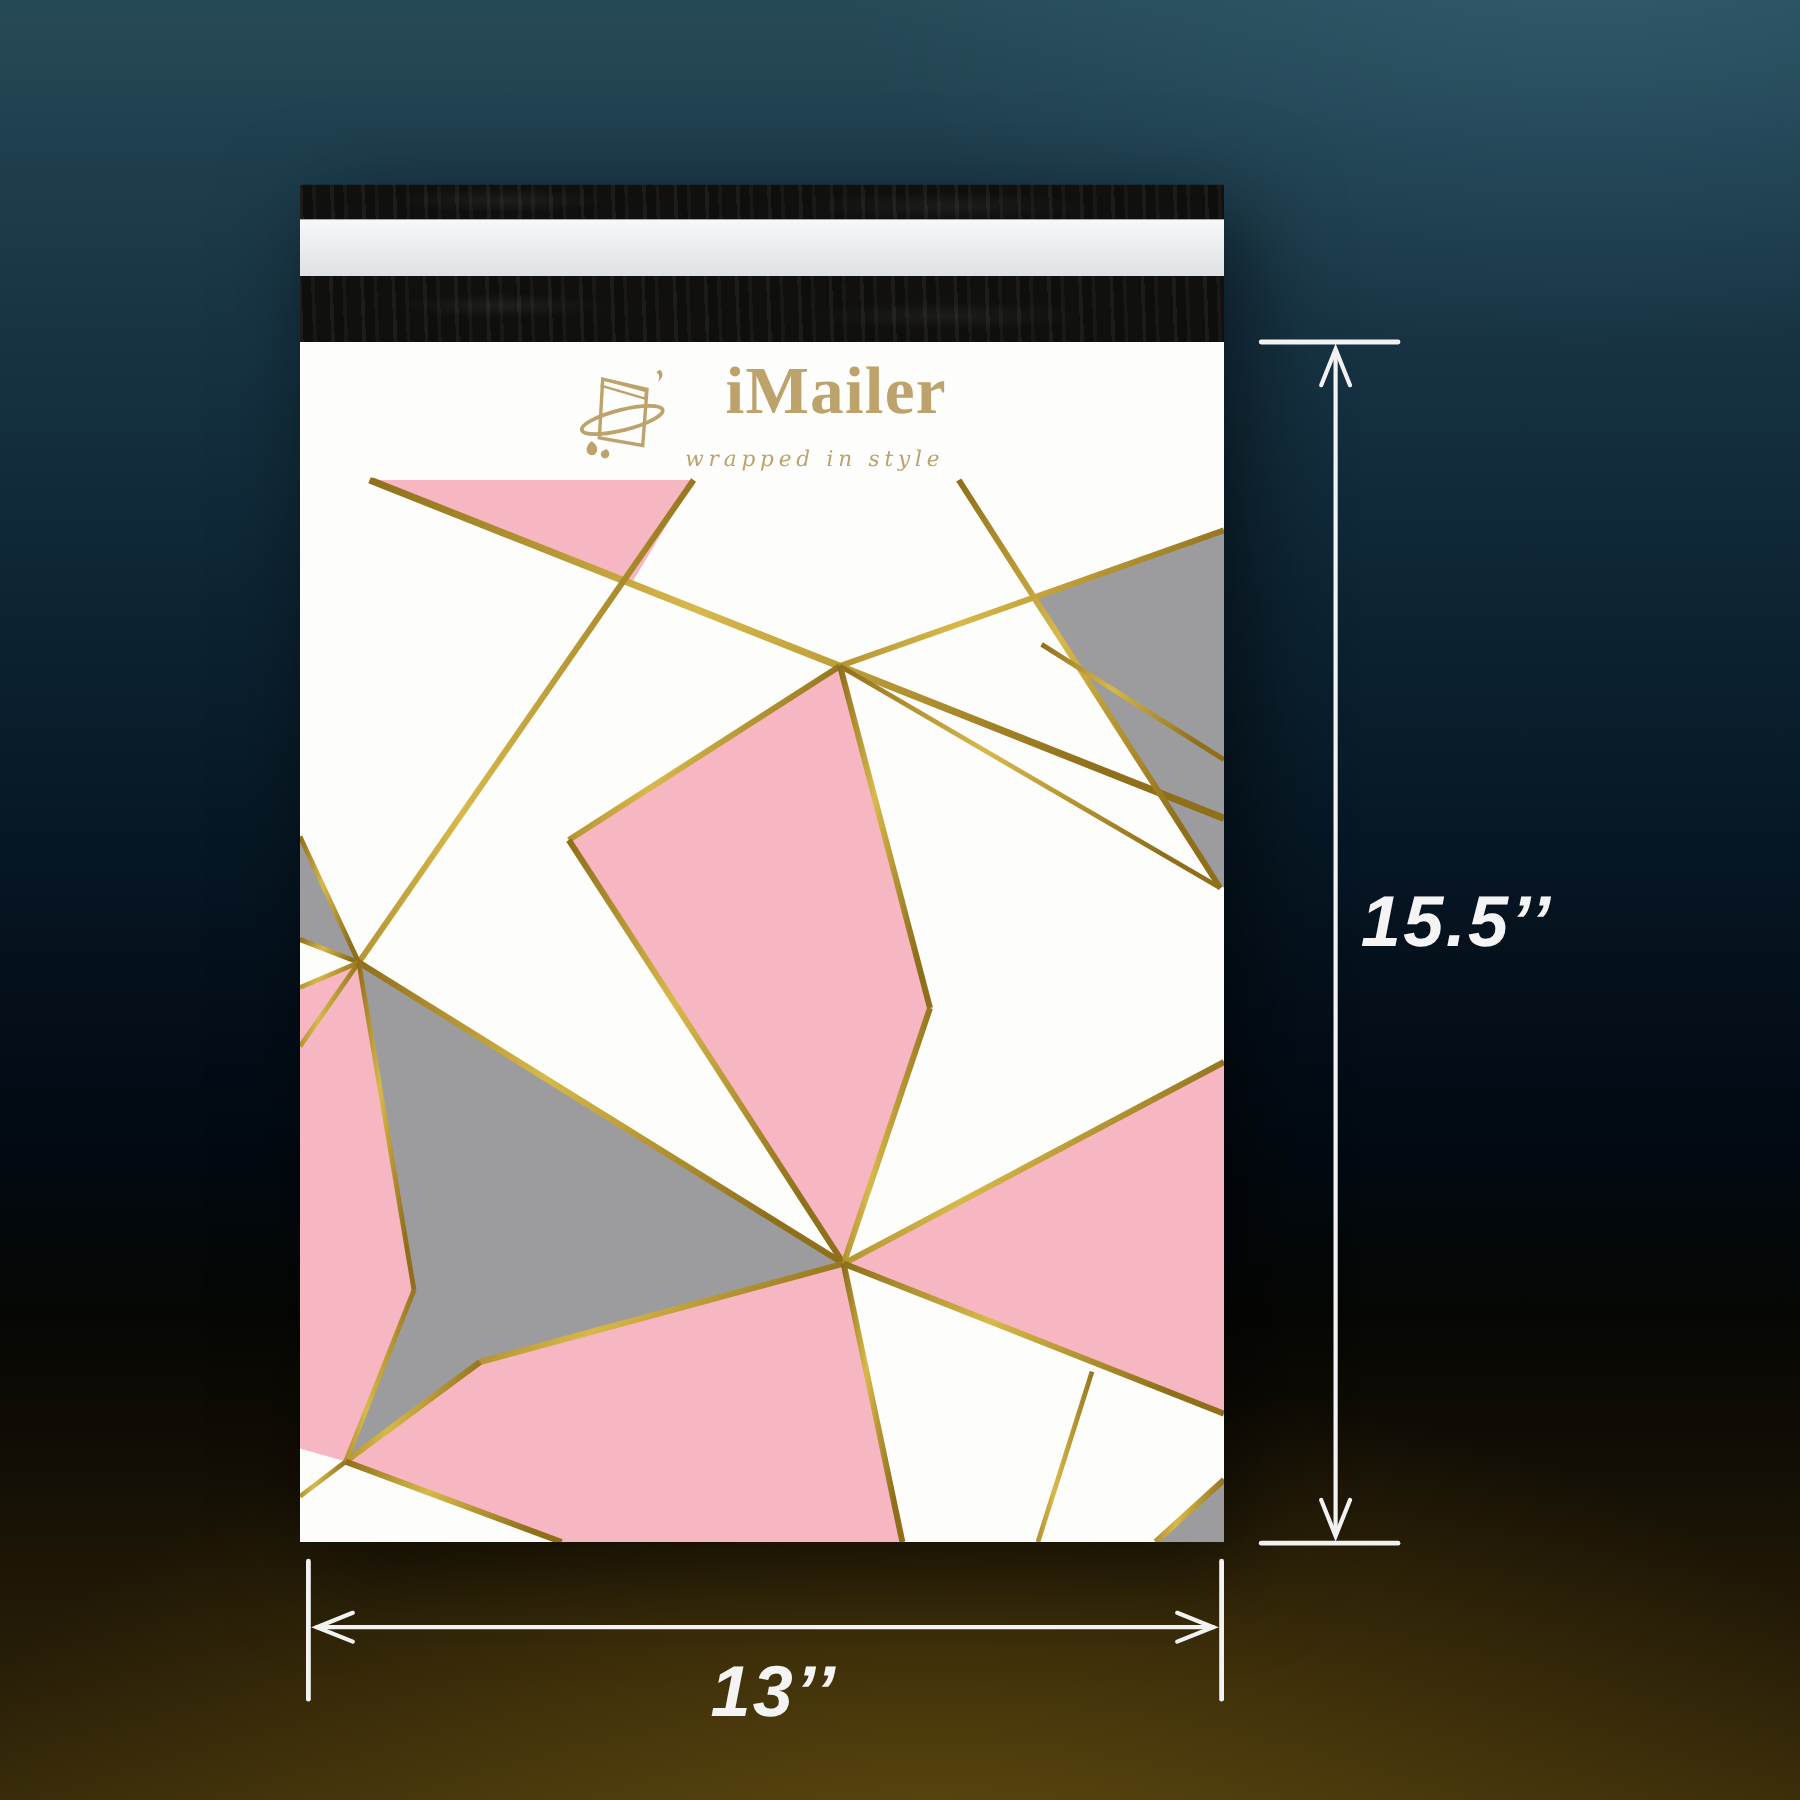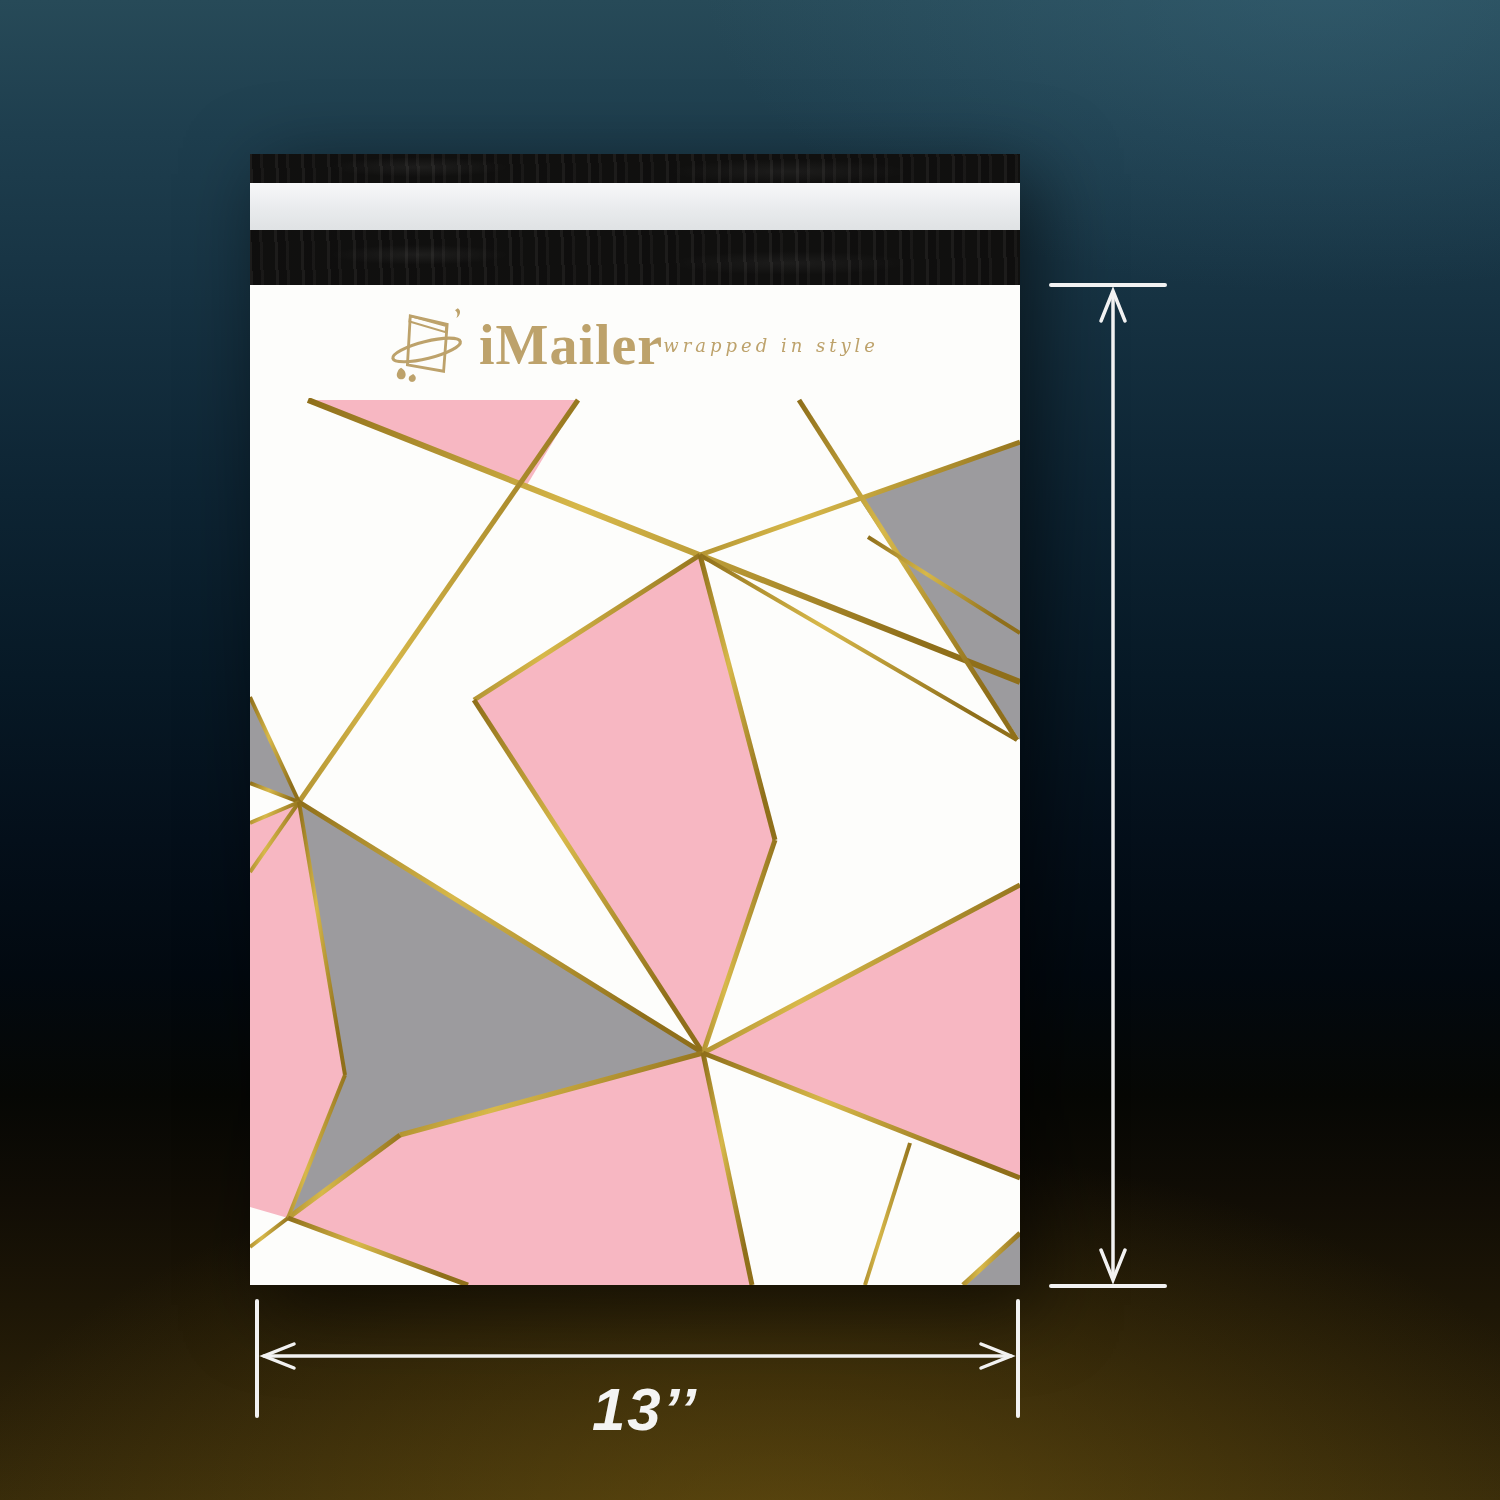--- a/index.html
+++ b/index.html
@@ -23,21 +23,21 @@
       radial-gradient(120px 12px at 70% 60%, rgba(255,255,255,.05), transparent),
       repeating-linear-gradient(88deg, rgba(255,255,255,.035) 0 3px, rgba(0,0,0,.28) 3px 11px,
         rgba(255,255,255,.02) 11px 14px, rgba(0,0,0,.22) 14px 26px);}
   .body{position:relative;width:770px;height:1000px;}
   .pattern-svg{position:absolute;inset:0;width:770px;height:1000px;display:block;}
   
   .logo-row{position:absolute;top:10px;left:0;right:0;height:100px;
     display:flex;justify-content:center;align-items:center;gap:12px;z-index:3;}
   .logo-icon{width:78px;height:92px;}
   .logo-icon svg{width:100%;height:100%;display:block;}
-  .logo-text{display:flex;flex-direction:row;align-items:flex-start;}
+  .logo-text{display:flex;flex-direction:column;align-items:flex-end;}
   .brand{font-family:"Liberation Serif","DejaVu Serif",serif;font-weight:700;
     font-size:56px;line-height:1;letter-spacing:1px;}
   .tagline{font-family:"DejaVu Serif",serif;font-style:italic;font-size:18px;
     letter-spacing:4px;margin-top:18px;margin-right:2px;}
   
   .dim-svg{position:absolute;inset:0;width:1500px;height:1500px;pointer-events:none;}
   .dim-label{position:absolute;color:#f4f4f4;font-style:italic;font-weight:700;
     font-size:60px;line-height:1;letter-spacing:2px;}
   .h-label{left:1134px;top:738px;}
   .w-label{left:592px;top:1380px;}
@@ -137,14 +137,15 @@
       <polyline points="1101,1250 1113,1280 1125,1250" stroke-width="3.5"></polyline>
     </g>
     <g stroke="#f2f2f2" fill="none" stroke-linecap="round">
       <line x1="257" y1="1301" x2="257" y2="1416" stroke-width="4"></line>
       <line x1="1018" y1="1301" x2="1018" y2="1416" stroke-width="4"></line>
       <line x1="264" y1="1356" x2="1011" y2="1356" stroke-width="3.5"></line>
       <polyline points="294,1344 264,1356 294,1368" stroke-width="3.5"></polyline>
       <polyline points="981,1344 1011,1356 981,1368" stroke-width="3.5"></polyline>
     </g>
   </svg>
+  <div class="dim-label h-label">15.5’’</div>
   <div class="dim-label w-label">13’’</div>
 </div>
 
 </body></html>

